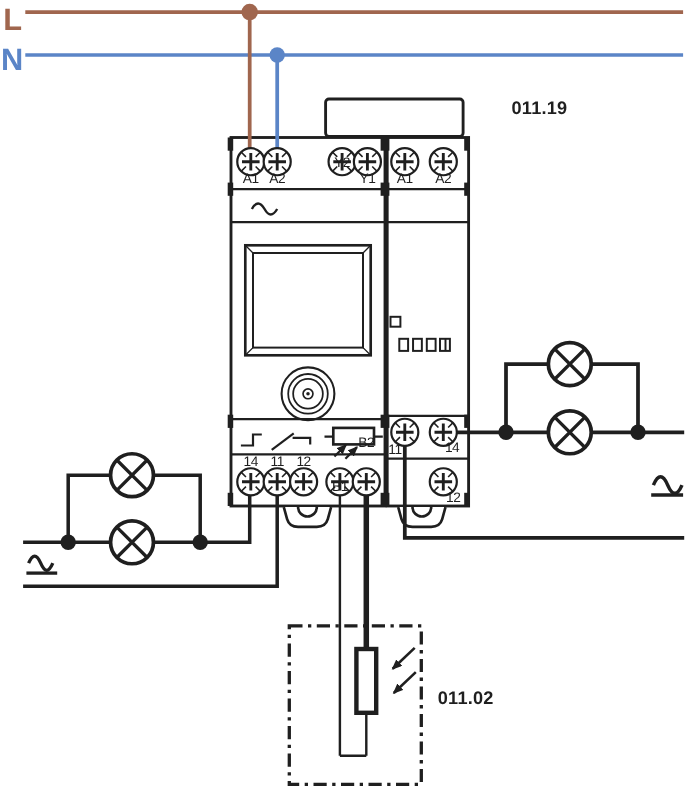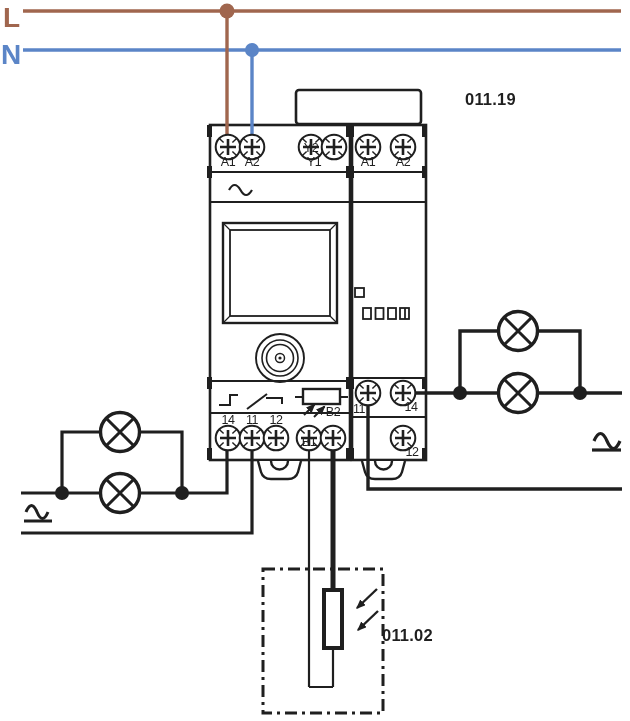--- a/index.html
+++ b/index.html
@@ -196,32 +196,32 @@
       <use href="#screw" xlink:href="#screw" transform="translate(403,393)"></use>
       <use href="#screw" xlink:href="#screw" transform="translate(403,438)"></use>
     </g>
   </svg>
 
   <div class="lbl supply-lbl phase-c" style="left:3px;top:4px;">L</div>
   <div class="lbl supply-lbl neutral-c" style="left:1px;top:41px;">N</div>
 
 
   <div class="lbl model" style="left:432px;top:91px;margin-left:33px;">011.19</div>
-  <div class="lbl model" style="left:382px;top:627px;">011.02</div>
+  <div class="lbl model" style="left:398px;top:627px;">011.02</div>
 
   <div class="lbl term" style="left:228px;top:156px;">A1</div>
   <div class="lbl term" style="left:252px;top:156px;">A2</div>
   <div class="lbl term" style="left:311px;top:142px;">Y2</div>
-  <div class="lbl term" style="left:314px;top:156px;">Y1</div>
+  <div class="lbl term" style="left:334px;top:156px;">Y1</div>
   <div class="lbl term" style="left:368px;top:156px;">A1</div>
   <div class="lbl term" style="left:403px;top:156px;">A2</div>
 
   <div class="lbl term" style="left:228px;top:414px;">14</div>
   <div class="lbl term" style="left:252px;top:414px;">11</div>
   <div class="lbl term" style="left:276px;top:414px;">12</div>
   <div class="lbl term" style="left:309px;top:436px;">B1</div>
-  <div class="lbl term" style="left:333px;top:406px;">B2</div>
+  <div class="lbl term" style="left:333px;top:396px;">B2</div>
 
   <div class="lbl term" style="left:359px;top:403px;">11</div>
   <div class="lbl term" style="left:411px;top:401px;">14</div>
   <div class="lbl term" style="left:412px;top:446px;">12</div>
 
 </div>
 
 </body></html>

